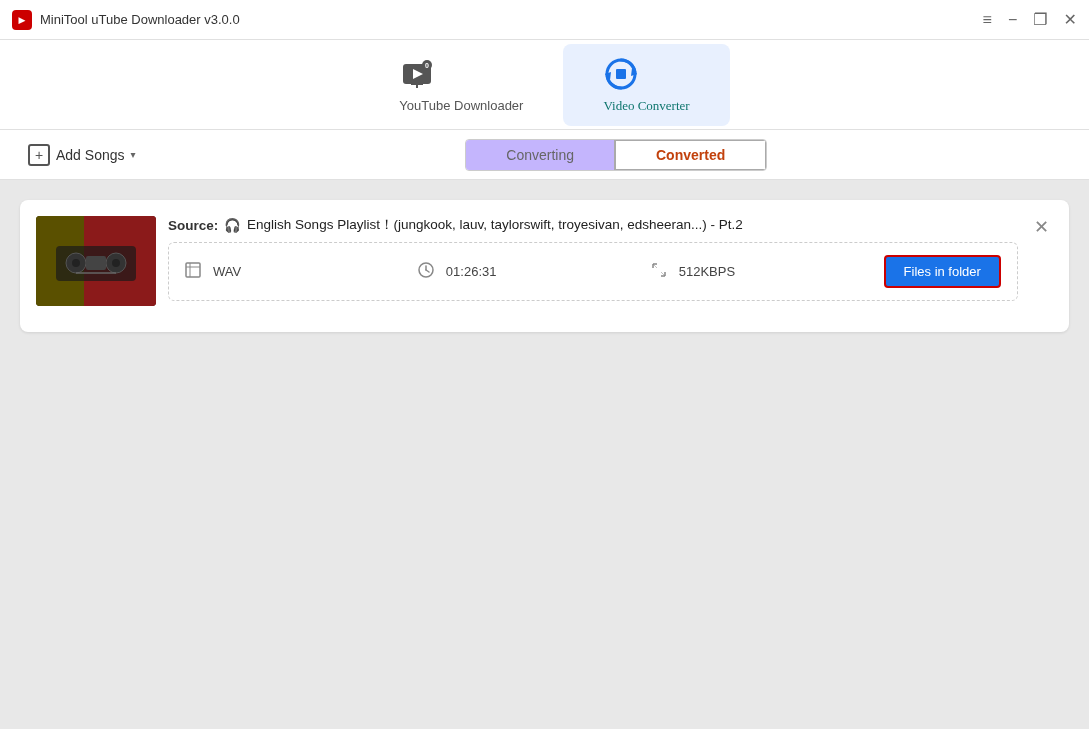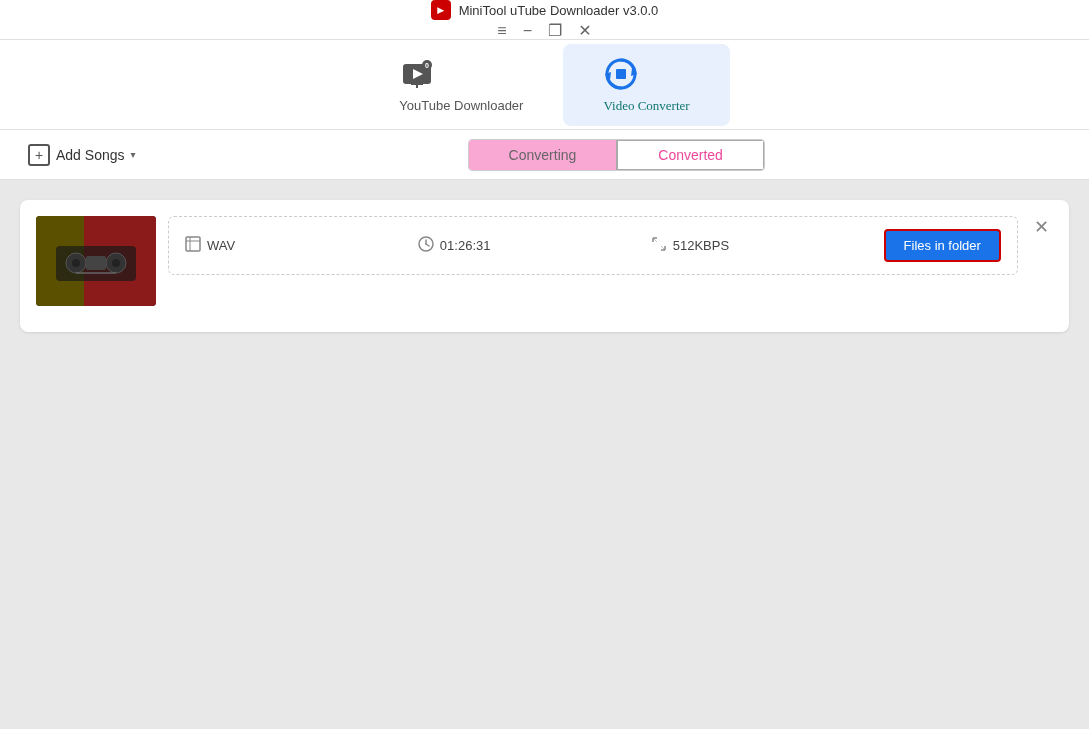--- a/index.html
+++ b/index.html
@@ -16,21 +16,20 @@
     
     .title-bar {
       background: #ffffff;
       height: 40px;
       display: flex;
       align-items: center;
       justify-content: space-between;
       padding: 0 12px;
       border-bottom: 1px solid #e0e0e0;
       flex-shrink: 0;
-      flex-direction: column;
     }
     .title-bar-left {
       display: flex;
       align-items: center;
       gap: 8px;
     }
     .app-logo {
       width: 20px;
       height: 20px;
       background: #cc0000;
@@ -142,31 +141,31 @@
       display: flex;
       margin-left: auto;
       margin-right: auto;
       border: 1px solid #ccc;
       border-radius: 4px;
       overflow: hidden;
     }
     .tab-btn {
       padding: 6px 40px;
       border: none;
-      background: #f9a8d4;
+      background: #c4b5fd;
       cursor: pointer;
       font-size: 14px;
       color: #666;
       border-right: 1px solid #ccc;
     }
     .tab-btn:last-child { border-right: none; }
     .tab-btn.active {
       background: #ffffff;
-      color: #ec4899;
-      font-weight: 400;
+      color: #c2410c;
+      font-weight: 700;
       border: 2px solid #aaa;
       margin: -1px;
     }
 
     
     .main-content {
       flex: 1;
       background: #e8e8e8;
       padding: 20px;
       overflow-y: auto;
@@ -237,21 +236,21 @@
       border: 1.5px dashed #ccc;
       border-radius: 6px;
       padding: 12px 16px;
       display: flex;
       align-items: center;
       gap: 0;
     }
     .detail-item {
       display: flex;
       align-items: center;
-      gap: 6px;
+      gap: 12px;
       font-size: 13px;
       color: #444;
       flex: 1;
     }
     .detail-icon {
       font-size: 15px;
       color: #888;
     }
     .show-folder-btn {
       background: #1a73e8;
@@ -347,20 +346,25 @@
             <circle cx="40" cy="47" r="4" fill="#222"></circle>
             <circle cx="80" cy="47" r="10" fill="#333" stroke="#555" stroke-width="1"></circle>
             <circle cx="80" cy="47" r="4" fill="#222"></circle>
             <rect x="50" y="40" width="20" height="14" rx="2" fill="#444"></rect>
             <line x1="40" y1="57" x2="80" y2="57" stroke="#666" stroke-width="1.5"></line>
           </svg>
         </div>
       </div>
 
       <div class="card-info">
+        <div class="source-line">
+          <span class="source-label">Source:</span>
+          <span>🎧</span>
+          <span>English Songs Playlist！(jungkook, lauv, taylorswift, troyesivan, edsheeran...) - Pt.2</span>
+        </div>
 
         <div class="file-details">
           <div class="detail-item">
             <span class="detail-icon">
               <svg width="16" height="16" viewBox="0 0 16 16">
                 <rect x="1" y="1" width="14" height="14" rx="1" fill="none" stroke="#888" stroke-width="1.5"></rect>
                 <line x1="1" y1="5" x2="15" y2="5" stroke="#888" stroke-width="1"></line>
                 <line x1="5" y1="1" x2="5" y2="15" stroke="#888" stroke-width="1"></line>
               </svg>
             </span>

